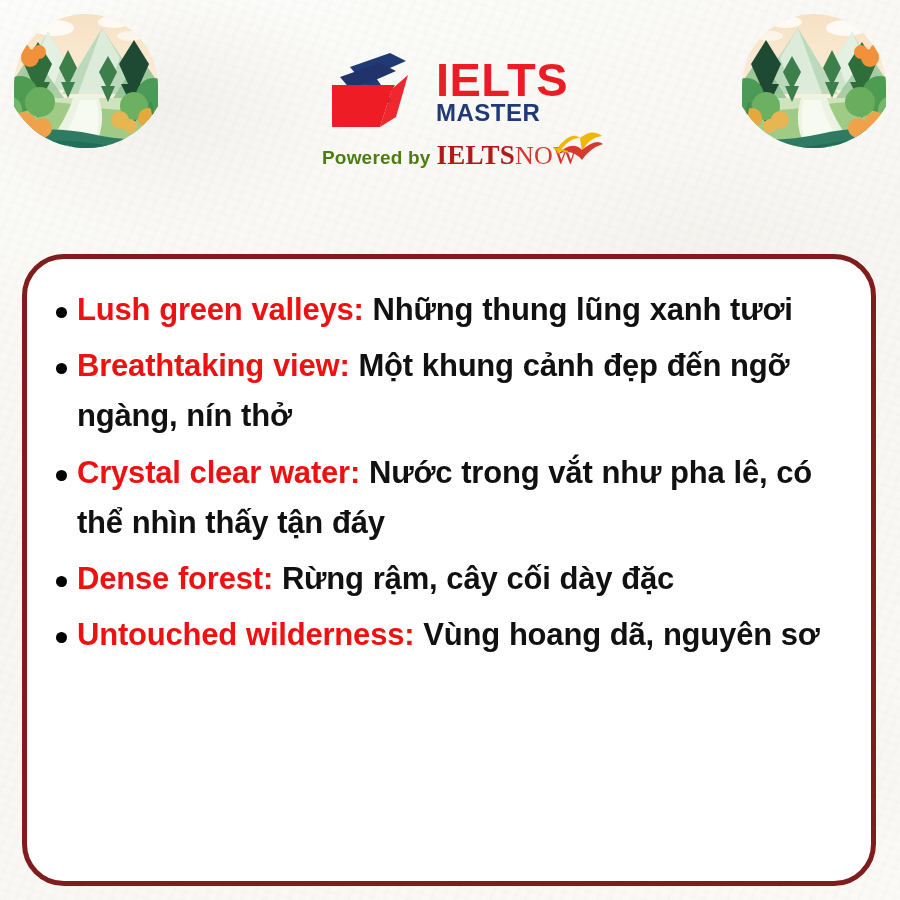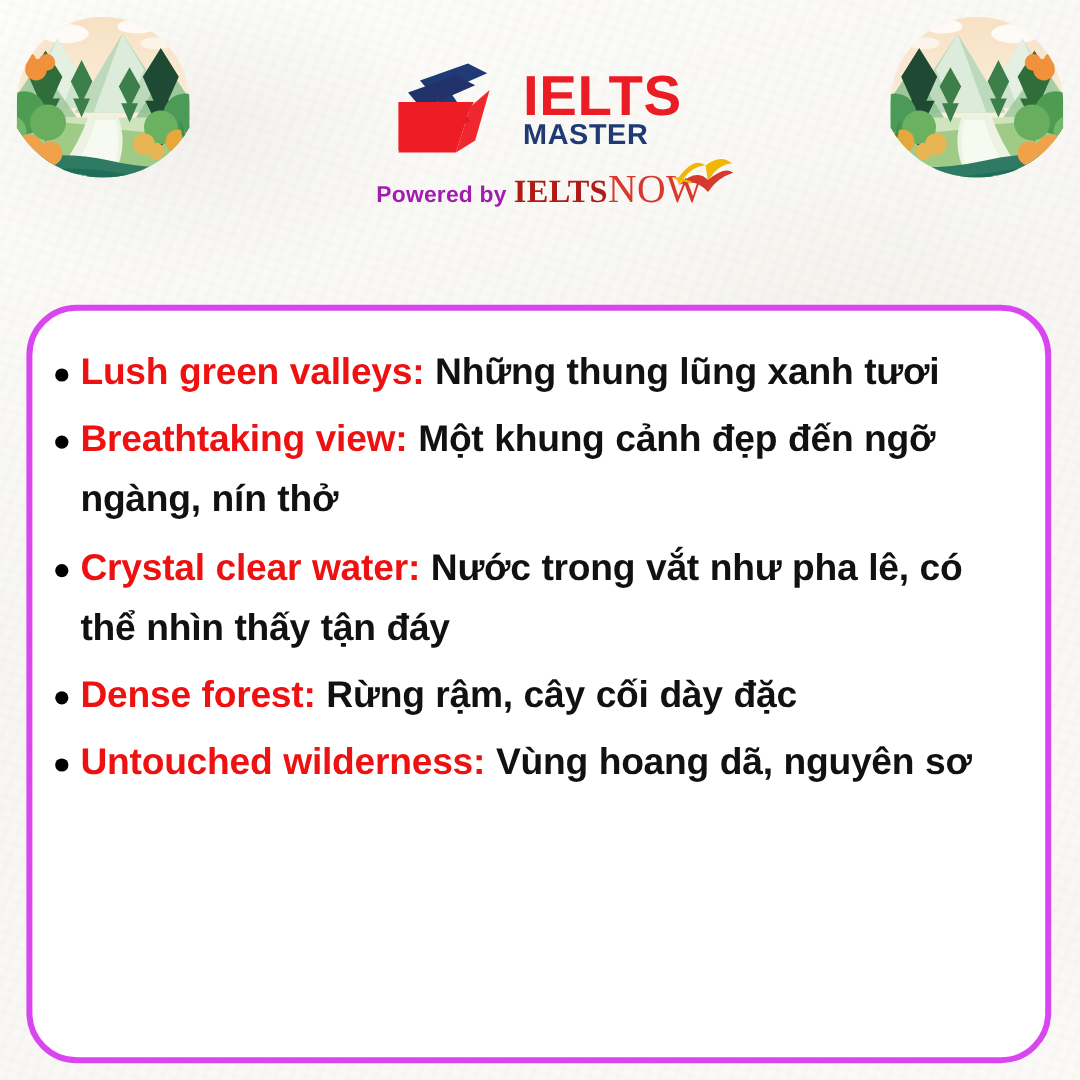--- a/index.html
+++ b/index.html
@@ -98,58 +98,58 @@
     margin-top: 8px;
     position: relative;
     display: inline-block;
     white-space: nowrap;
     font-size: 21px;
     line-height: 1;
   }
   .pw-lead {
     font-family: "Liberation Sans", sans-serif;
     font-weight: 600;
-    color: #a21caf;
+    color: #4d7c0f;
     font-size: 19px;
     letter-spacing: .2px;
   }
   .pw-engo {
     font-family: "Liberation Serif", serif;
     font-weight: 700;
     color: #B01B18;
     font-size: 27px;
     letter-spacing: .3px;
   }
   .pw-now {
     font-family: "Liberation Serif", serif;
     font-weight: 400;
     color: #D8392F;
-    font-size: 33px;
+    font-size: 26px;
     letter-spacing: .3px;
   }
   .pw-book {
     position: absolute;
     right: -26px;
     top: -14px;
     width: 52px;
     height: 34px;
   }
 
   
   .card {
     position: absolute;
     left: 22px;
     top: 254px;
     width: 854px;
     height: 632px;
     background: #ffffff;
-    border: 5px solid #d946ef;
+    border: 5px solid #7f1d1d;
     border-radius: 42px;
     z-index: 2;
-    padding: 26px 30px 26px 8px;
+    padding: 26px 30px 26px 18px;
     overflow: hidden;
   }
 
   .bullet-list { list-style: none; }
 
   .bullet-item {
     display: flex;
     align-items: flex-start;
     margin-bottom: 6px;
   }

